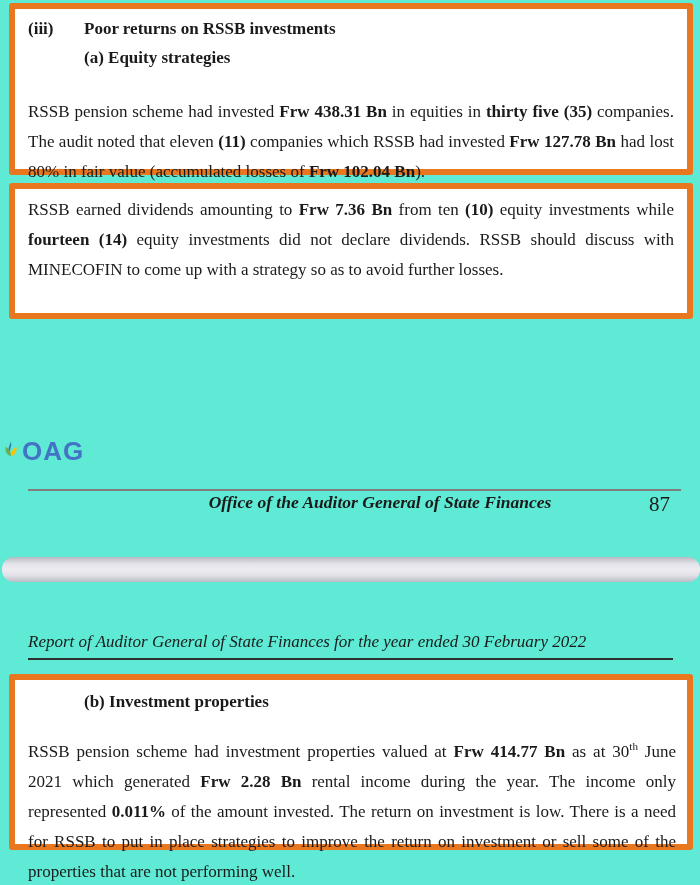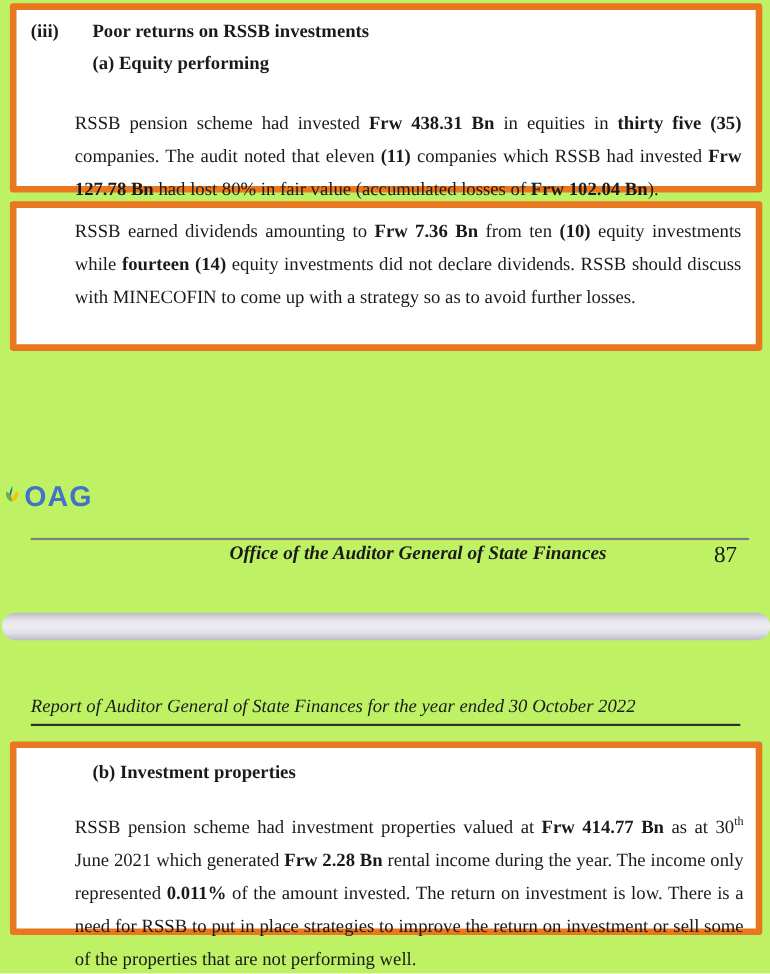--- a/index.html
+++ b/index.html
@@ -4,39 +4,39 @@
 <style>
   :root{
     --hl-border:#E8771F;
     --logo-blue:#4472C4;
     --rule-gray:#7f7f7f;
     --ink:#1a1a1a;
   }
   *{margin:0;padding:0;box-sizing:border-box;}
   html,body{width:700px;height:885px;overflow:hidden;background:#ffffff;}
   body{font-family:"Liberation Serif","DejaVu Serif",serif;color:var(--ink);}
-  .canvas{position:relative;width:700px;height:885px;background:#bef264;}
+  .canvas{position:relative;width:700px;height:885px;background:#5eead4;}
 
   
   .hl-box{
     position:absolute;
     left:9px;width:684px;
     border:6px solid var(--hl-border);
     border-radius:3px;
     background:#fff;
     font-size:17px;
   }
   .box-1{top:3px;height:172px;padding:5px 13px 0 13px;}
   .box-2{top:183px;height:136px;padding:4px 13px 0 13px;}
   .box-3{top:674px;height:176px;padding:7px 11px 0 13px;}
 
   .heading-row{font-weight:bold;line-height:29px;}
   .heading-row .h-num{display:inline-block;width:56px;}
   .subheading{font-weight:bold;line-height:29px;margin-left:56px;}
-  .body-par{line-height:30px;text-align:justify;margin-left:40px;}
+  .body-par{line-height:30px;text-align:justify;}
   .box-1 .body-par{margin-top:25px;}
   .box-2 .body-par{margin-top:2px;}
   .box-3 .body-par{margin-top:21px;}
   .body-par sup{font-size:0.65em;line-height:0;vertical-align:super;}
 
   
   .logo{
     position:absolute;top:438px;left:0;width:100%;
     display:flex;flex-direction:row;align-items:center;
   }
@@ -74,21 +74,21 @@
 </style>
 </head>
 <body>
 
 <div class="canvas">
 
   <div class="hl-box box-1">
     <div class="heading-row">
       <span class="h-num">(iii)</span><span class="h-text">Poor returns on RSSB investments</span>
     </div>
-    <div class="subheading">(a) Equity performing</div>
+    <div class="subheading">(a) Equity strategies</div>
     <p class="body-par"><span>RSSB pension scheme had invested </span><span style="font-weight: bold;">Frw 438.31 Bn</span><span> in equities in </span><span style="font-weight: bold;">thirty five (35)</span><span> companies. The audit noted that eleven </span><span style="font-weight: bold;">(11)</span><span> companies which RSSB had invested </span><span style="font-weight: bold;">Frw 127.78 Bn</span><span> had lost 80% in fair value (accumulated losses of </span><span style="font-weight: bold;">Frw 102.04 Bn</span><span>).</span></p>
   </div>
 
   <div class="hl-box box-2">
     <p class="body-par"><span>RSSB earned dividends amounting to </span><span style="font-weight: bold;">Frw 7.36 Bn</span><span> from ten </span><span style="font-weight: bold;">(10)</span><span> equity investments while </span><span style="font-weight: bold;">fourteen (14)</span><span> equity investments did not declare dividends. RSSB should discuss with MINECOFIN to come up with a strategy so as to avoid further losses.</span></p>
   </div>
 
   <div class="logo">
     <svg class="flame-icon" viewBox="0 0 24 30" aria-hidden="true">
       <path d="M12 1 C9 8 7.5 12 11.5 17 C9 11 13.5 6 12 1 Z" fill="#2E75B6"></path>
@@ -96,20 +96,20 @@
       <path d="M12.2 17.5 C17.5 15.5 19.2 11 18 6.5 C13.8 9 12 12.5 12.2 17.5 Z" fill="#FFC000"></path>
     </svg>
     <div class="logo-text">OAG</div>
   </div>
   <div class="footer-rule"></div>
   <div class="footer-office">Office of the Auditor General of State Finances</div>
   <div class="footer-page">87</div>
 
   <div class="page-separator"></div>
 
-  <div class="page2-header">Report of Auditor General of State Finances for the year ended 30 October 2022</div>
+  <div class="page2-header">Report of Auditor General of State Finances for the year ended 30 February 2022</div>
 
   <div class="hl-box box-3">
     <div class="subheading">(b) Investment properties</div>
     <p class="body-par"><span>RSSB pension scheme had investment properties valued at </span><span style="font-weight: bold;">Frw 414.77 Bn</span><span> as at 30</span><sup>th</sup><span> June 2021 which generated </span><span style="font-weight: bold;">Frw 2.28 Bn</span><span> rental income during the year. The income only represented </span><span style="font-weight: bold;">0.011%</span><span> of the amount invested. The return on investment is low. There is a need for RSSB to put in place strategies to improve the return on investment or sell some of the properties that are not performing well.</span></p>
   </div>
 
 </div>
 
 </body></html>

